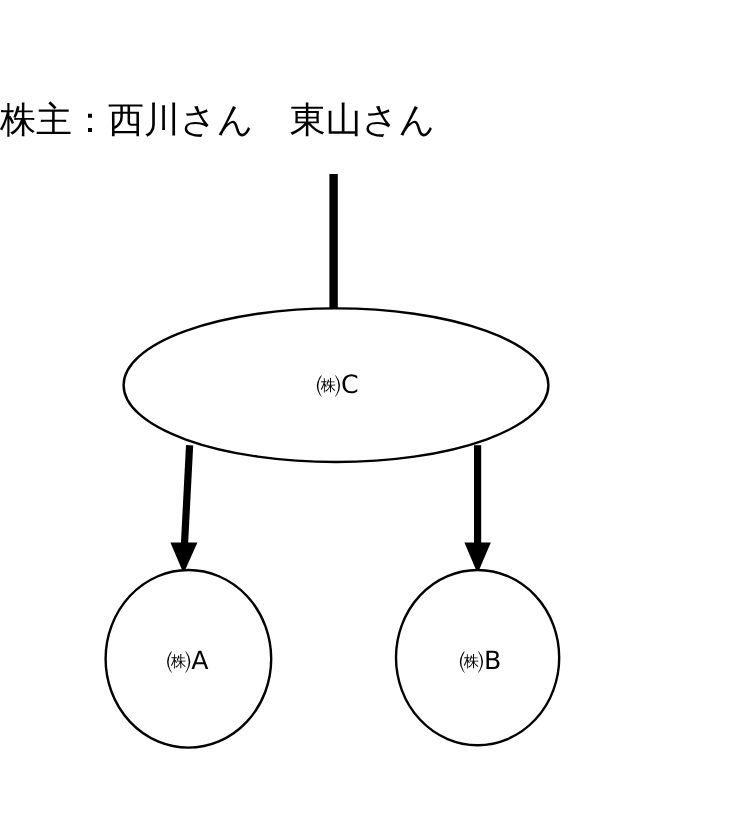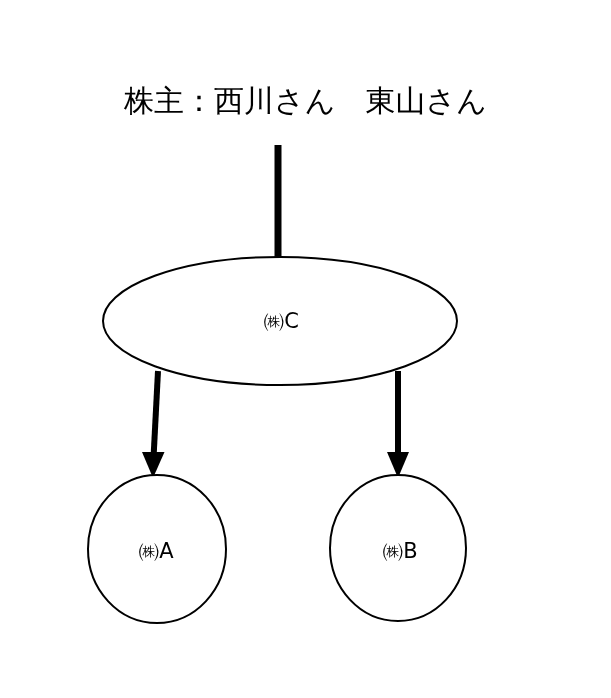--- a/index.html
+++ b/index.html
@@ -51,21 +51,20 @@
     font-size: 21px;
     fill: #000000;
     text-anchor: middle;
     dominant-baseline: middle;
   }
   .title-label {
     position: absolute;
     left: 0;
     top: 84px;
     width: 611px;
-    text-align: center;
     font-family: "DejaVu Sans", "Liberation Sans", sans-serif;
     font-size: 30px;
     line-height: 34px;
     color: #000000;
     white-space: pre;
     letter-spacing: 0px;
   }
 </style>
 </head>
 <body>

